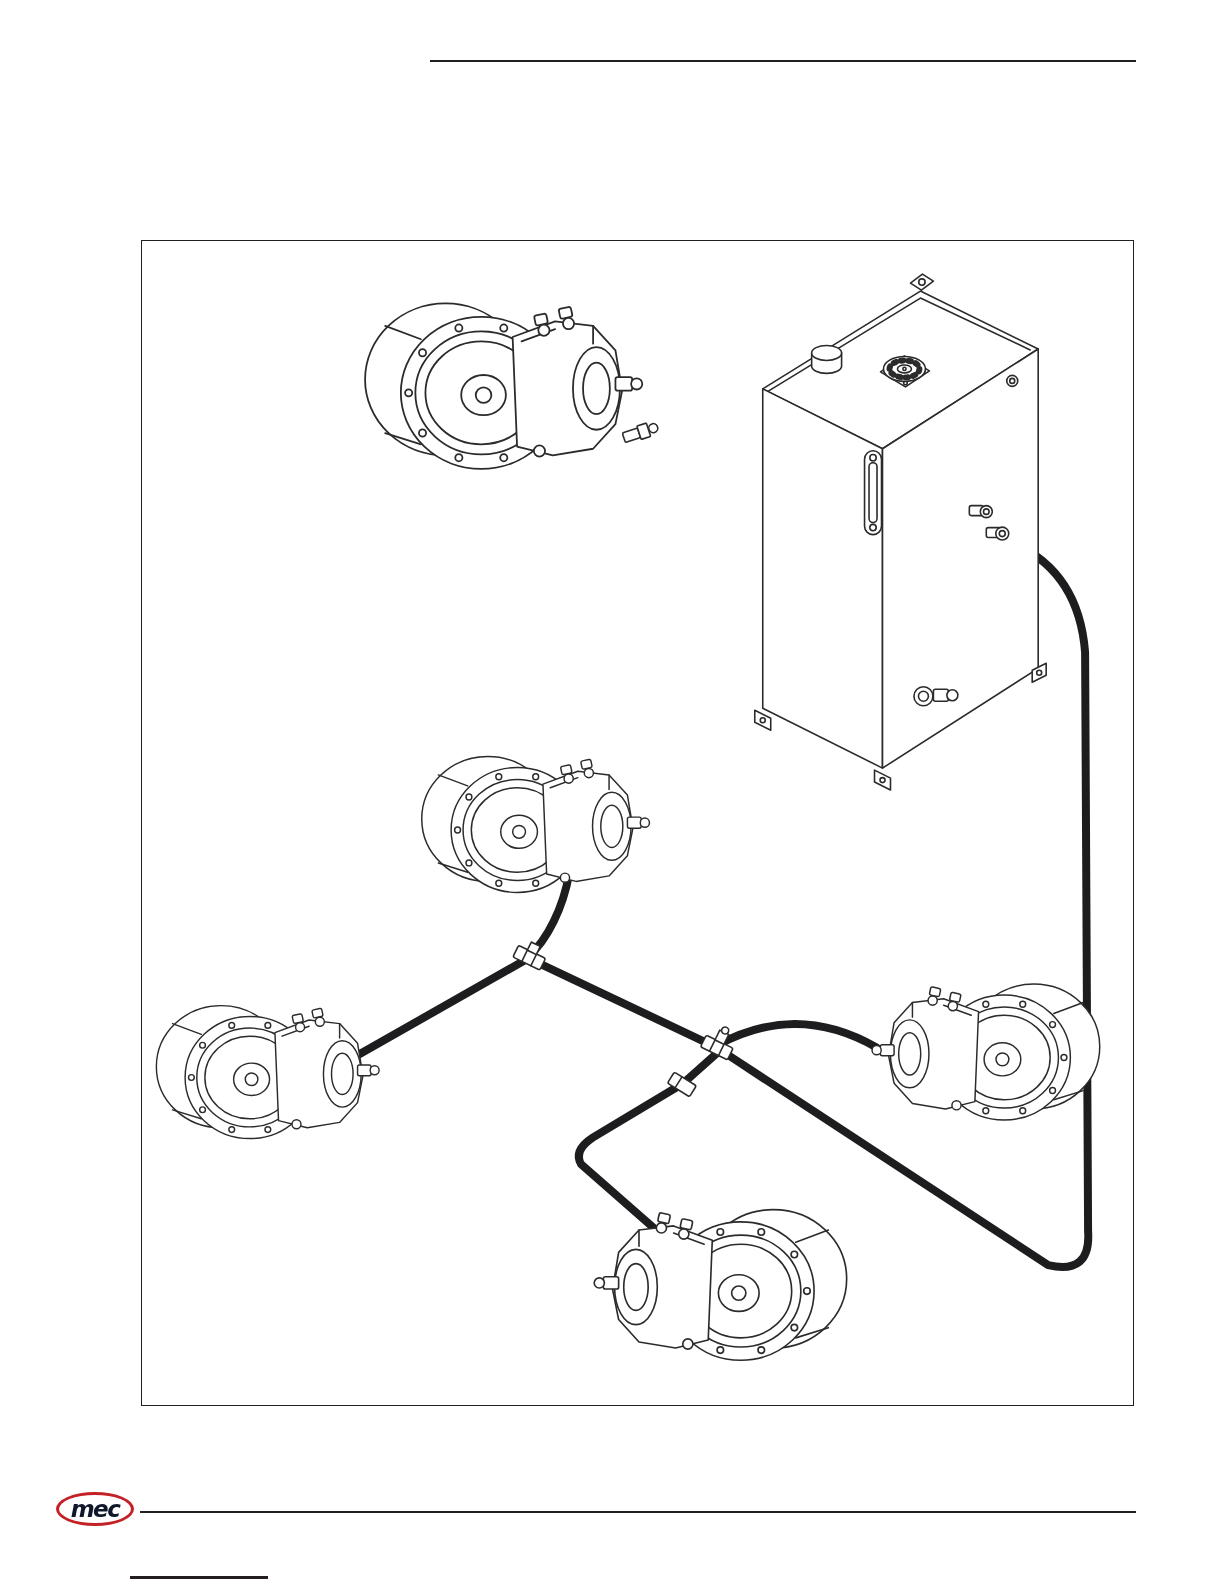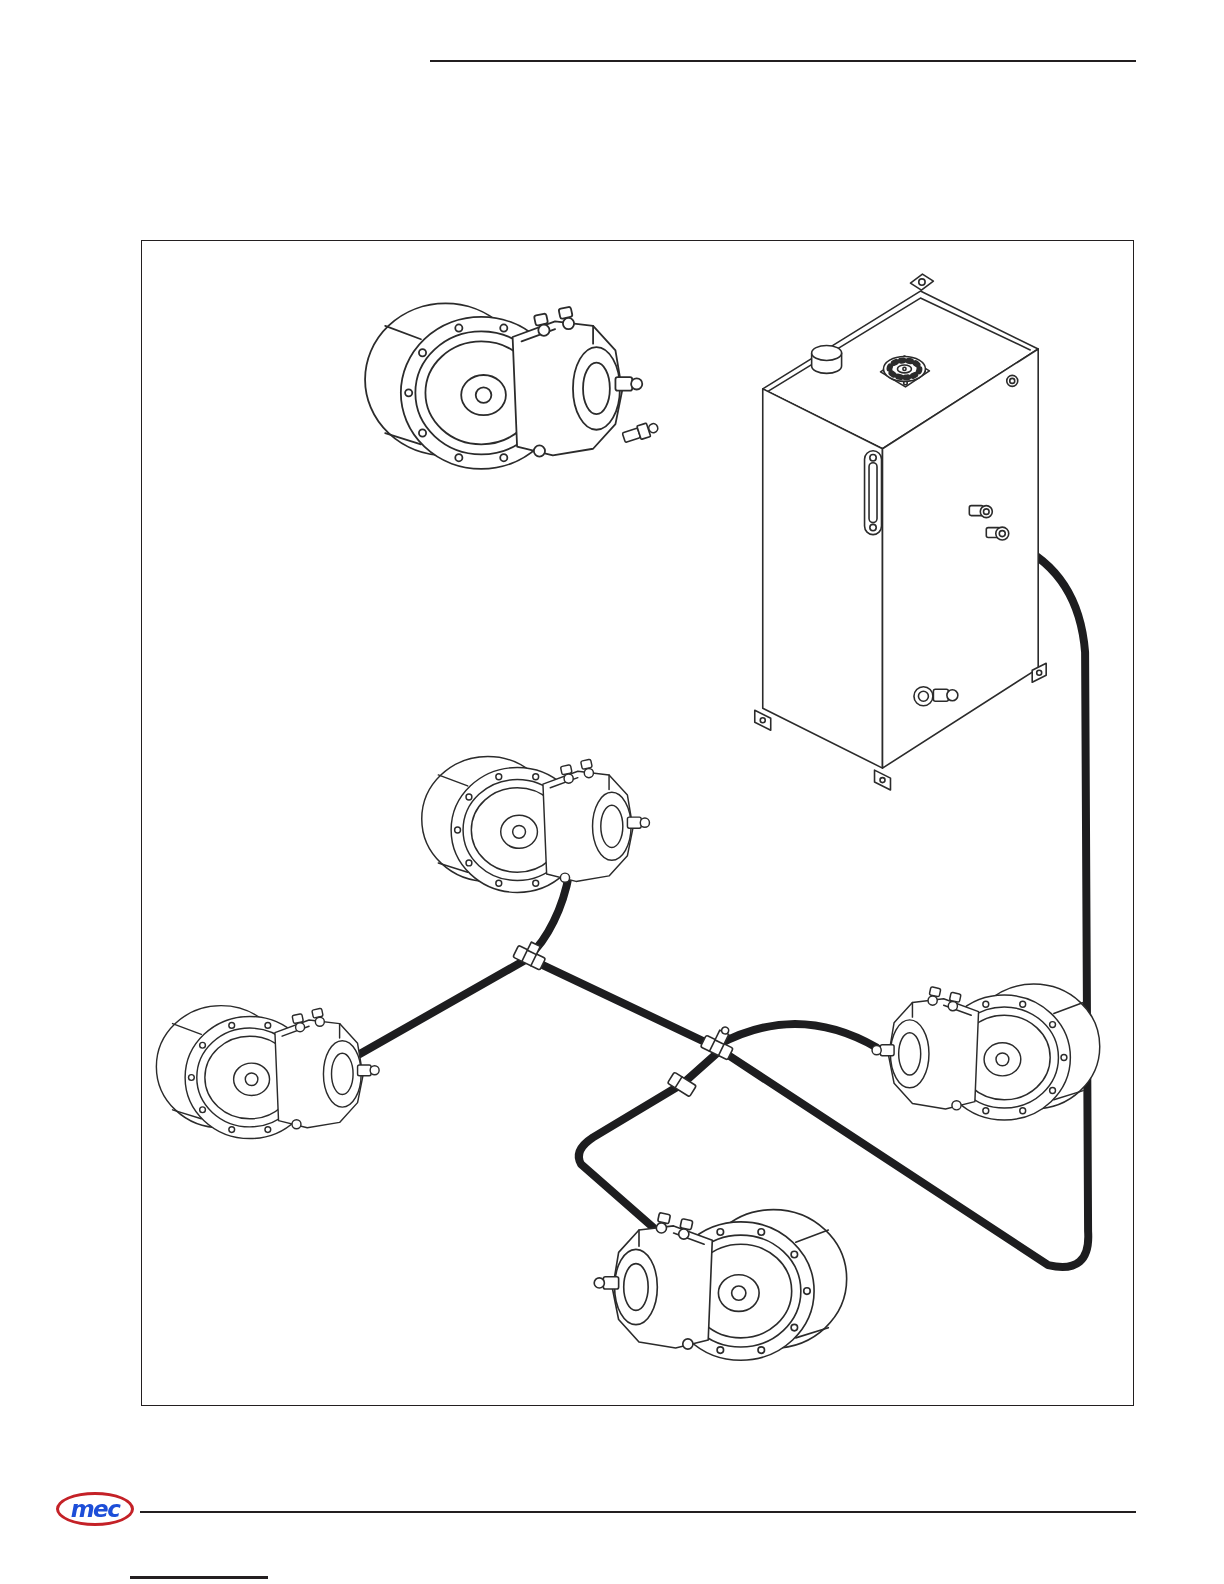--- a/index.html
+++ b/index.html
@@ -15,21 +15,21 @@
     position:absolute;left:141px;top:240px;width:993px;height:1166px;
     border:1.6px solid #231f20;box-sizing:border-box;background:#fff;
   }
   .figure-frame svg{position:absolute;left:0;top:0;width:100%;height:100%;}
   .footer-rule{position:absolute;left:140px;top:1511px;width:996px;height:2px;background:#231f20;}
   .bottom-rule{position:absolute;left:130px;top:1576px;width:138px;height:3px;background:#231f20;}
   .logo{
     position:absolute;left:56px;top:1492px;width:78px;height:34px;
     border:3px solid #c42127;border-radius:50%;
     display:flex;align-items:center;justify-content:center;
-    color:#1d4ed8;font:italic 800 23px "DejaVu Sans", sans-serif;
+    color:#0f172a;font:italic 800 23px "DejaVu Sans", sans-serif;
     letter-spacing:-1.5px;background:#fff;box-sizing:border-box;
   }
   
   svg .ink{stroke:#2b2b2b;stroke-width:1.6;fill:none;stroke-linecap:round;stroke-linejoin:round;}
   svg .hose{stroke:#1d1d1f;stroke-width:8;fill:none;stroke-linecap:round;stroke-linejoin:round;}
 </style>
 </head>
 <body>
 
 <div class="page">

